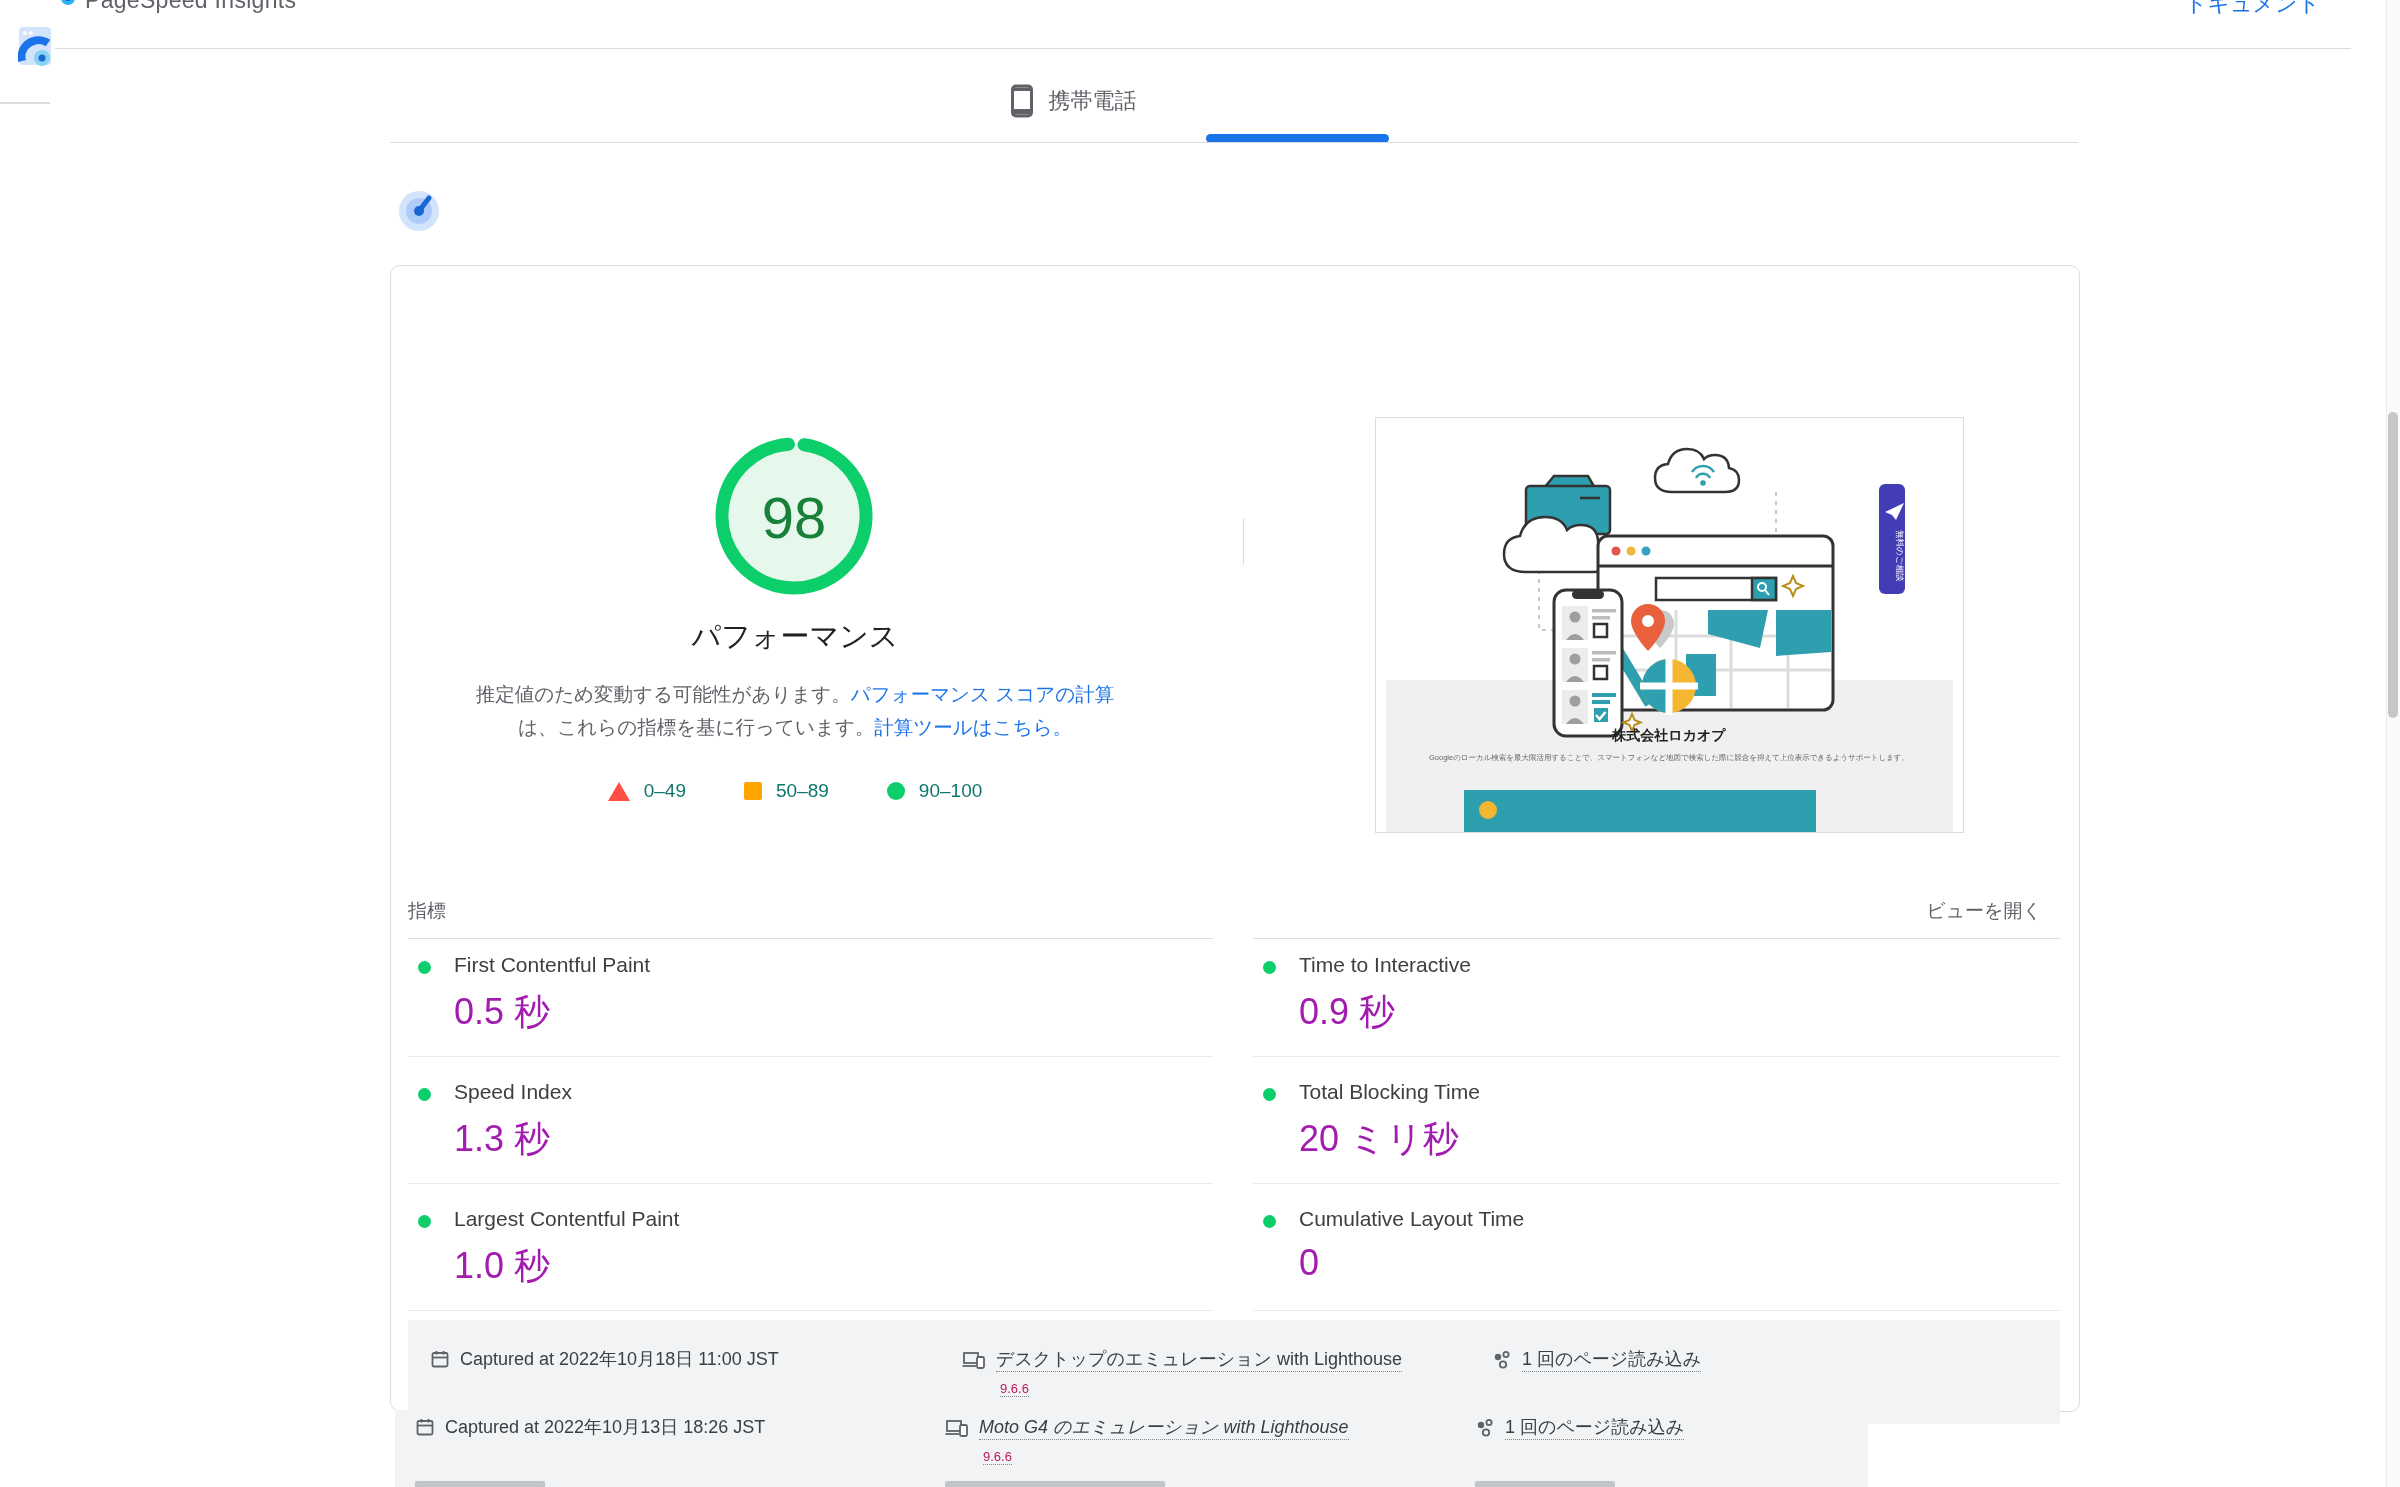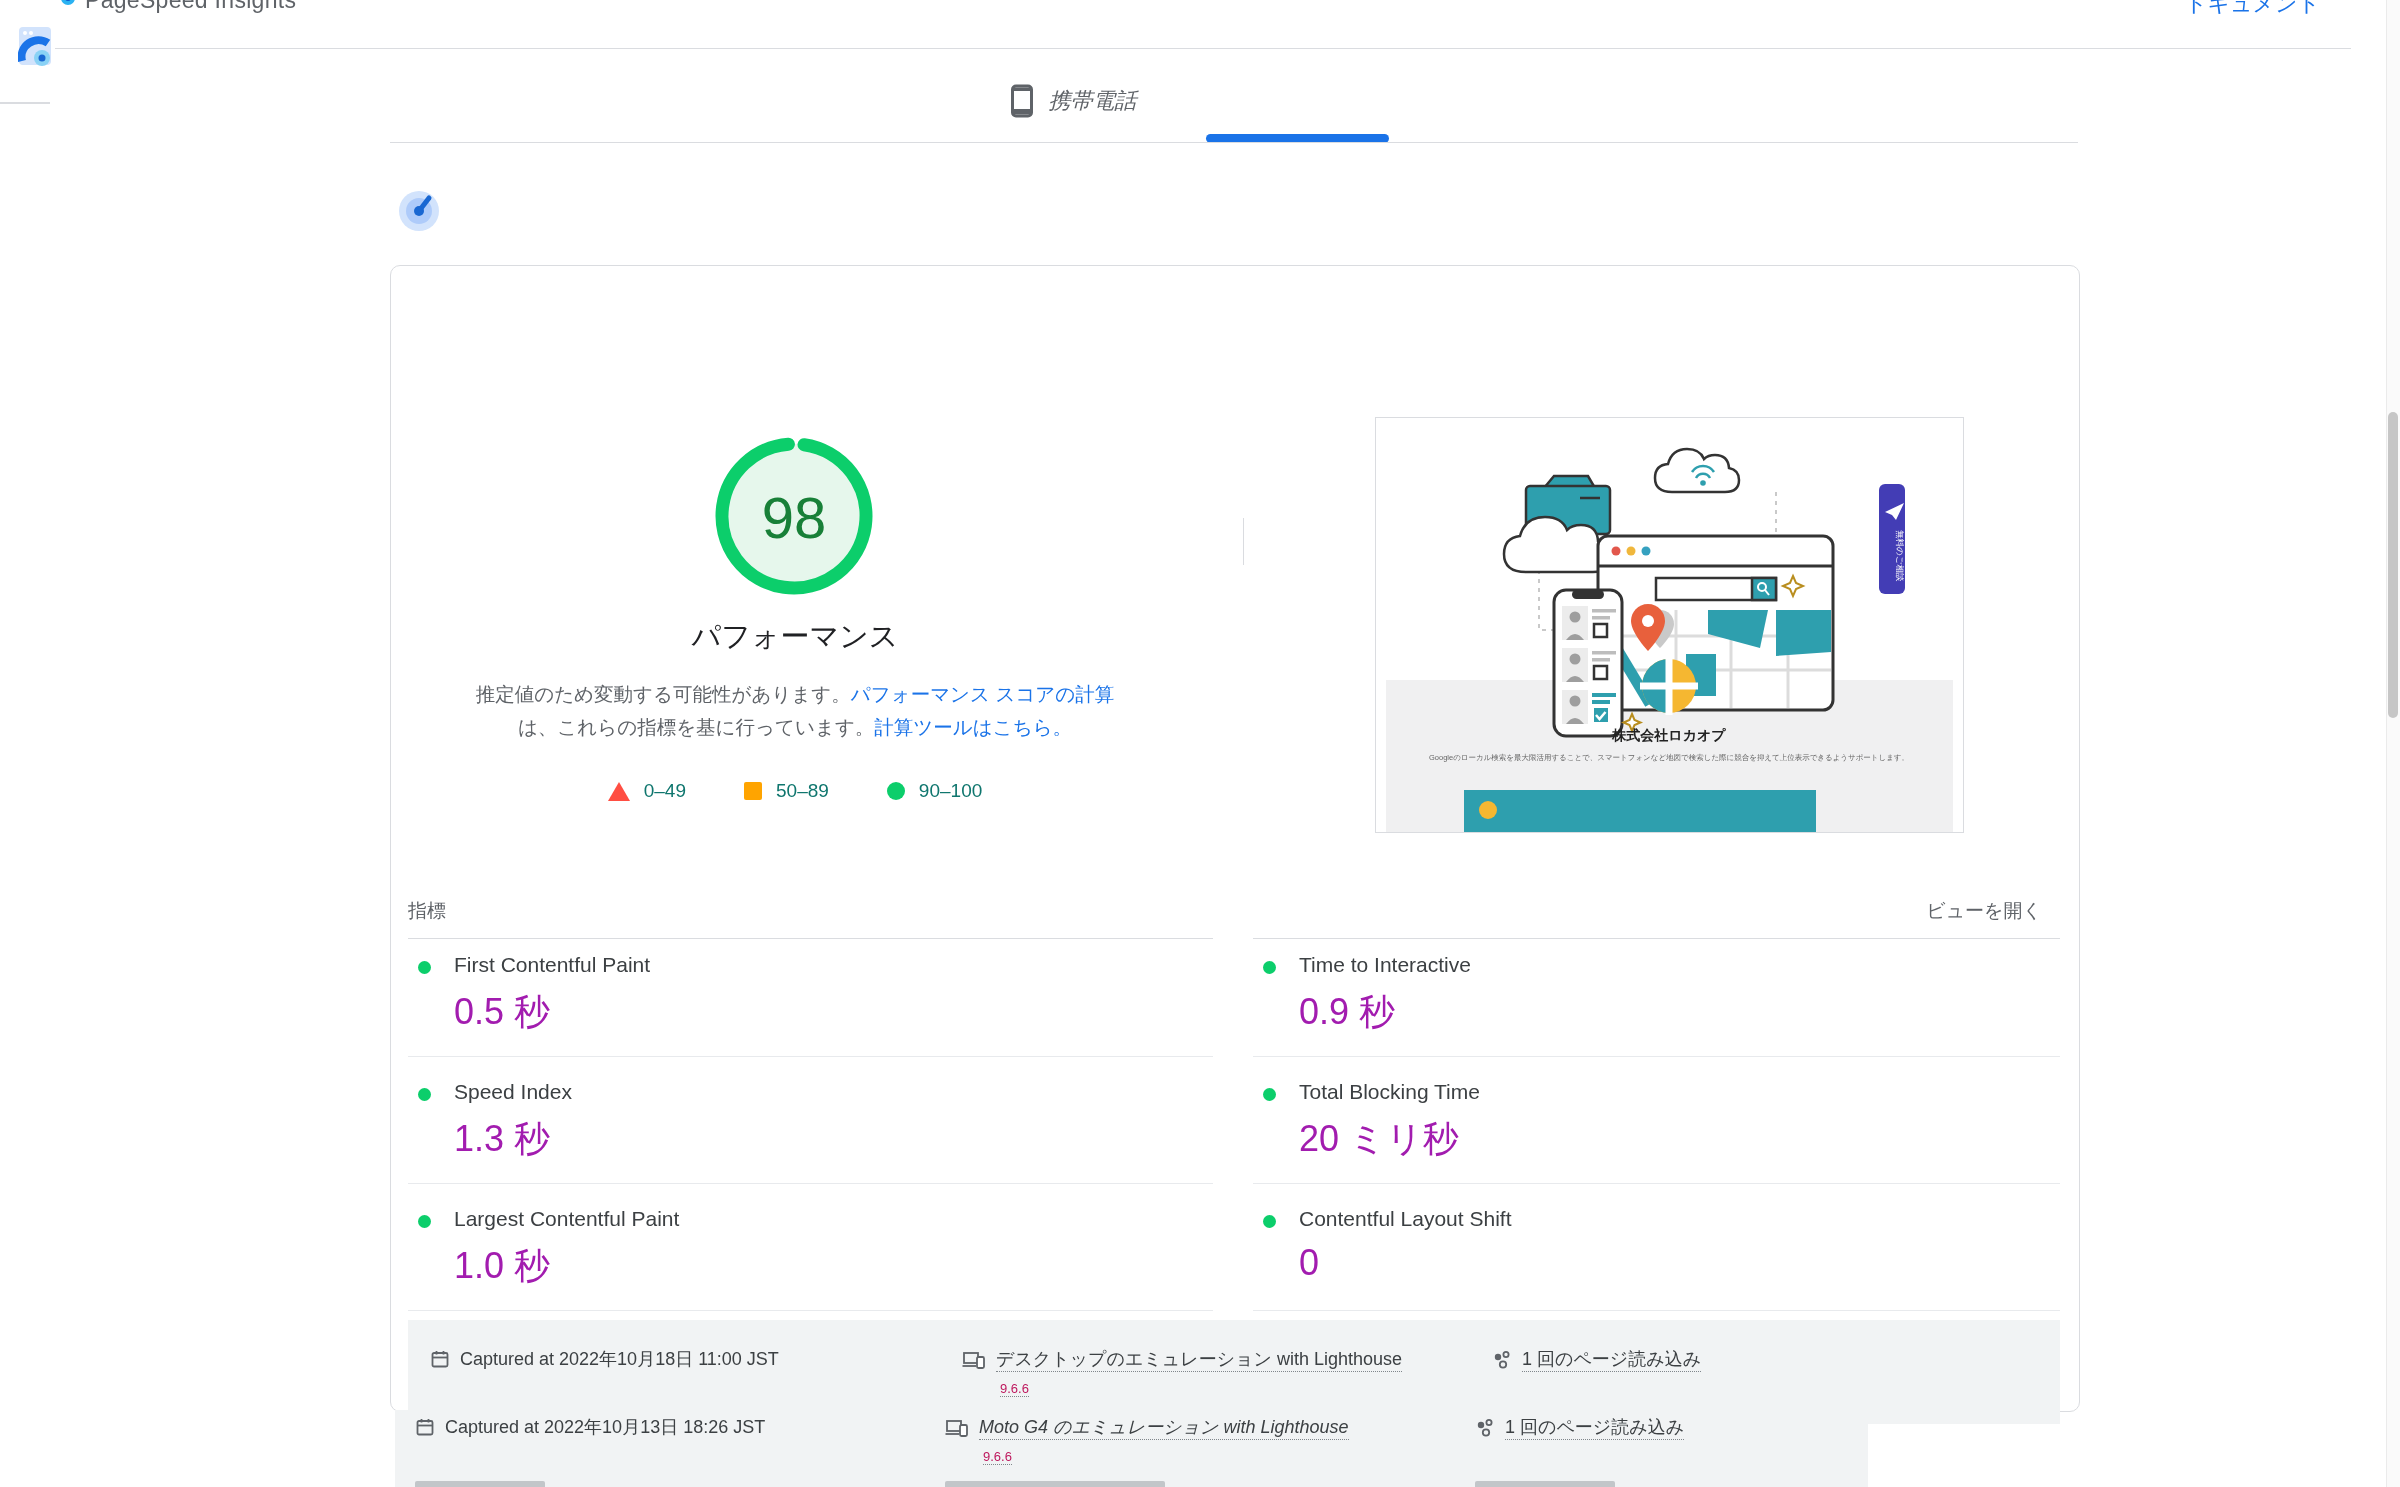--- a/index.html
+++ b/index.html
@@ -7,21 +7,21 @@
     font-family:"Liberation Sans","DejaVu Sans",sans-serif;color:#3c4043;}
   .abs{position:absolute;}
   
   #logo-row{position:absolute;left:48px;top:-24px;height:34px;}
   #logo-text{position:absolute;left:85px;top:-13px;font-size:23px;color:#5f6368;letter-spacing:.3px;white-space:nowrap;}
   #doc-link{position:absolute;left:2185px;top:-11px;font-size:22px;font-weight:500;color:#1a73e8;white-space:nowrap;cursor:pointer;}
   #divider-a{position:absolute;left:55px;top:48px;width:2296px;height:1px;background:#dadce0;}
   #divider-stub{position:absolute;left:0;top:102px;width:50px;height:2px;background:#dadce0;}
   
   .tab{position:absolute;top:60px;height:82px;display:flex;align-items:center;justify-content:center;gap:14px;cursor:pointer;}
-  #tab-mobile{left:985px;width:175px;font-style:italic;}
+  #tab-mobile{left:985px;width:175px;}
   #tab-mobile .tab-label{font-size:22px;color:#5f6368;}
   #tab-desktop{left:1160px;width:272px;background:#e8f0fe;}
   #tab-desktop .tab-label{font-size:22px;color:#1967d2;font-weight:500;}
   #tab-indicator{position:absolute;left:1206px;top:134px;width:183px;height:9px;border-radius:5px;background:#1a73e8;}
   #divider-b{position:absolute;left:390px;top:142px;width:1688px;height:1px;background:#dadce0;}
   
   #section-title{position:absolute;left:462px;top:200px;font-size:27px;color:#202124;white-space:nowrap;}
   
   #perf-card{position:absolute;left:390px;top:265px;width:1688px;height:1145px;border:1px solid #dadce0;border-radius:10px;background:#fff;}
   
@@ -249,21 +249,21 @@
   <div class="mname" style="left:1299px;top:953px;">Time to Interactive</div>
   <div class="mvalue" style="left:1299px;top:988px;">0.9 秒</div>
   <div class="row-div" style="left:1253px;top:1056px;width:807px;"></div>
 
   <span class="mdot" style="left:1263px;top:1088px;"></span>
   <div class="mname" style="left:1299px;top:1080px;">Total Blocking Time</div>
   <div class="mvalue" style="left:1299px;top:1115px;">20 ミリ秒</div>
   <div class="row-div" style="left:1253px;top:1183px;width:807px;"></div>
 
   <span class="mdot" style="left:1263px;top:1215px;"></span>
-  <div class="mname" style="left:1299px;top:1207px;">Contentful Layout Shift</div>
+  <div class="mname" style="left:1299px;top:1207px;">Cumulative Layout Time</div>
   <div class="mvalue" style="left:1299px;top:1242px;">0</div>
   <div class="row-div" style="left:1253px;top:1310px;width:807px;"></div>
 
   <div class="strip" id="strip1">
     <div class="cap-item" style="left:22px;top:27px;">
       <svg width="20" height="20" viewBox="0 0 20 20">
         <rect x="2.5" y="4" width="15" height="13.5" rx="1.5" stroke="#5f6368" stroke-width="1.8" fill="none"></rect>
         <line x1="2.5" y1="8.5" x2="17.5" y2="8.5" stroke="#5f6368" stroke-width="1.8"></line>
         <line x1="6.5" y1="2" x2="6.5" y2="5.5" stroke="#5f6368" stroke-width="1.8"></line>
         <line x1="13.5" y1="2" x2="13.5" y2="5.5" stroke="#5f6368" stroke-width="1.8"></line>

